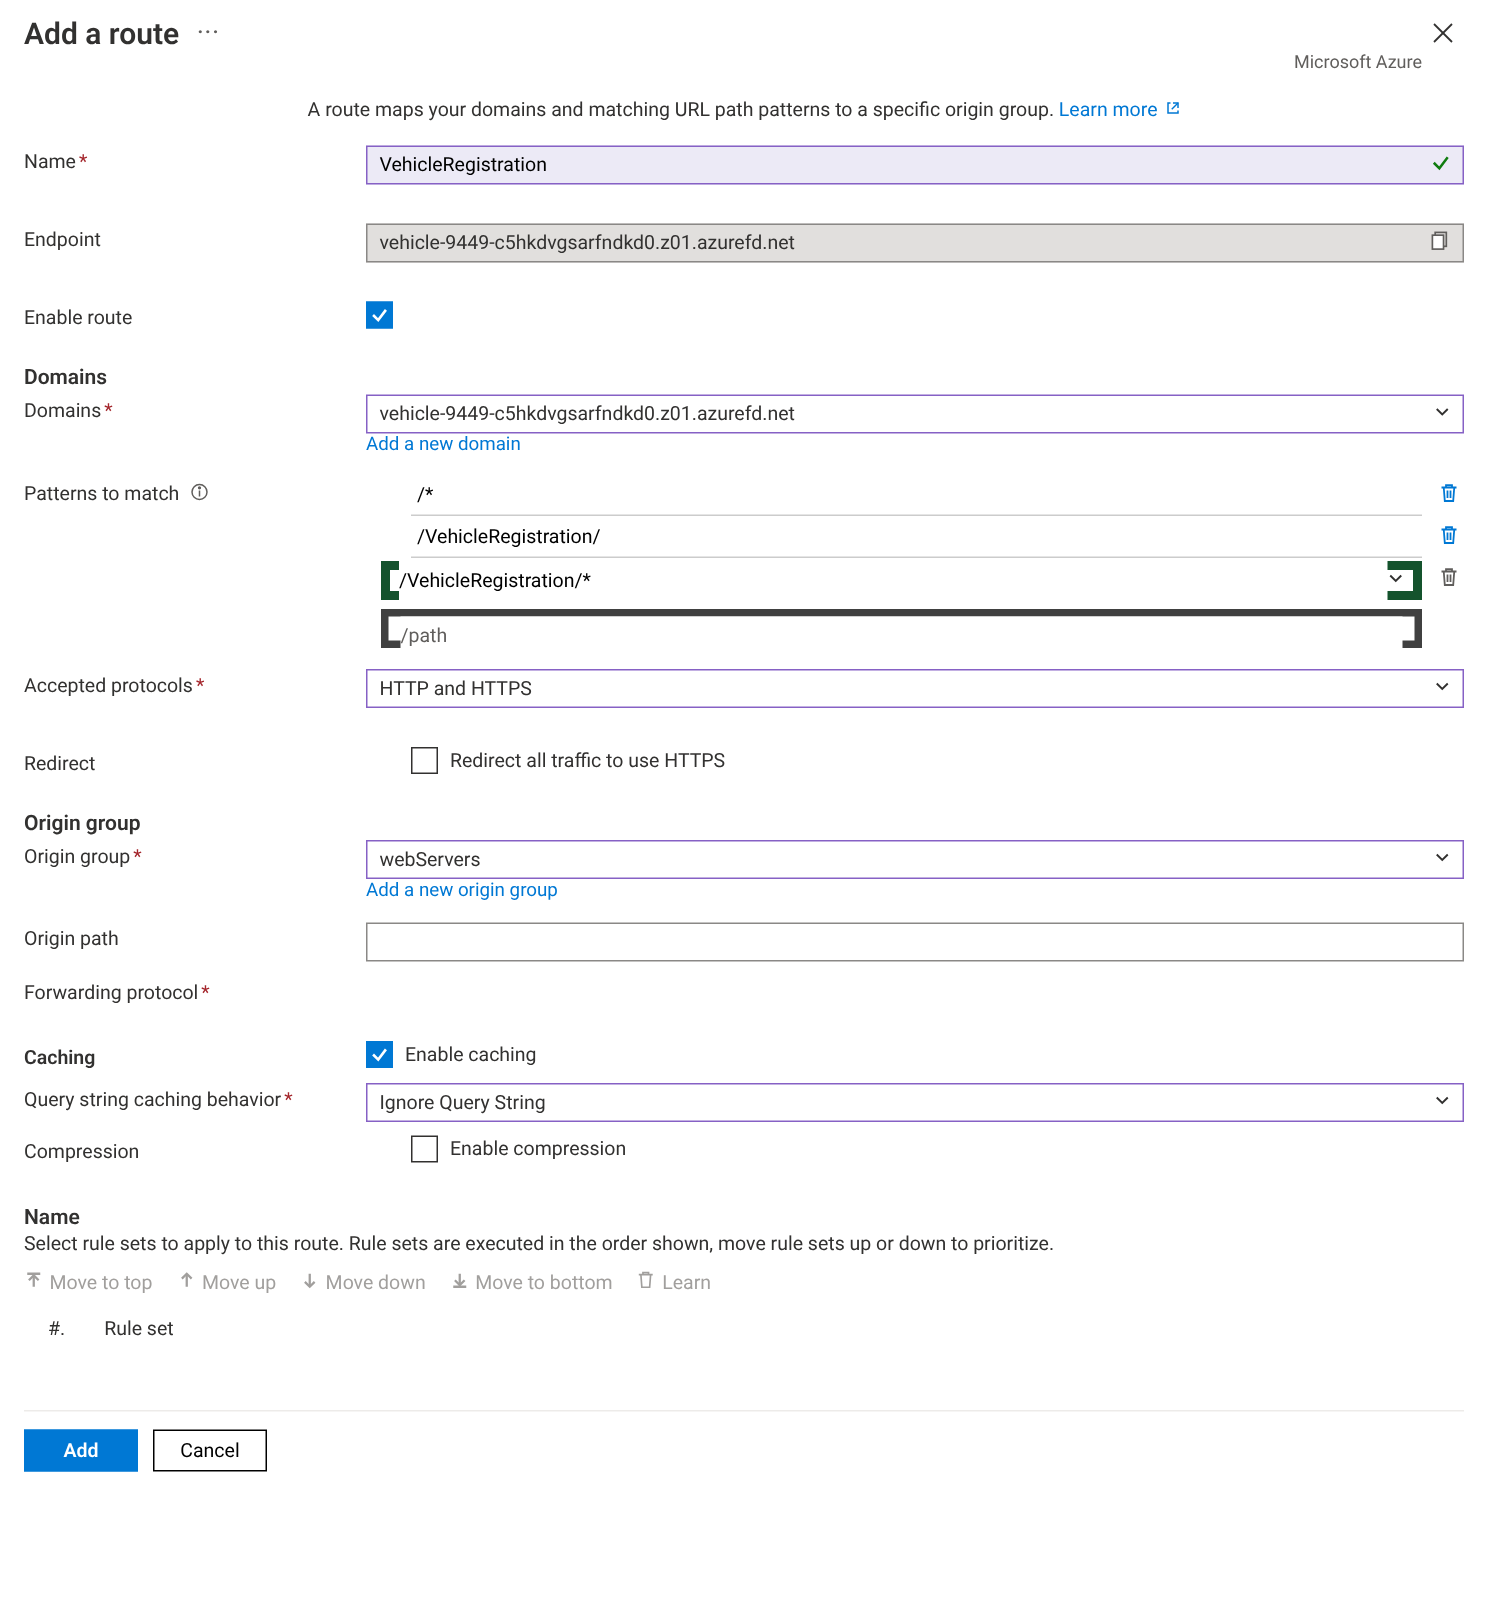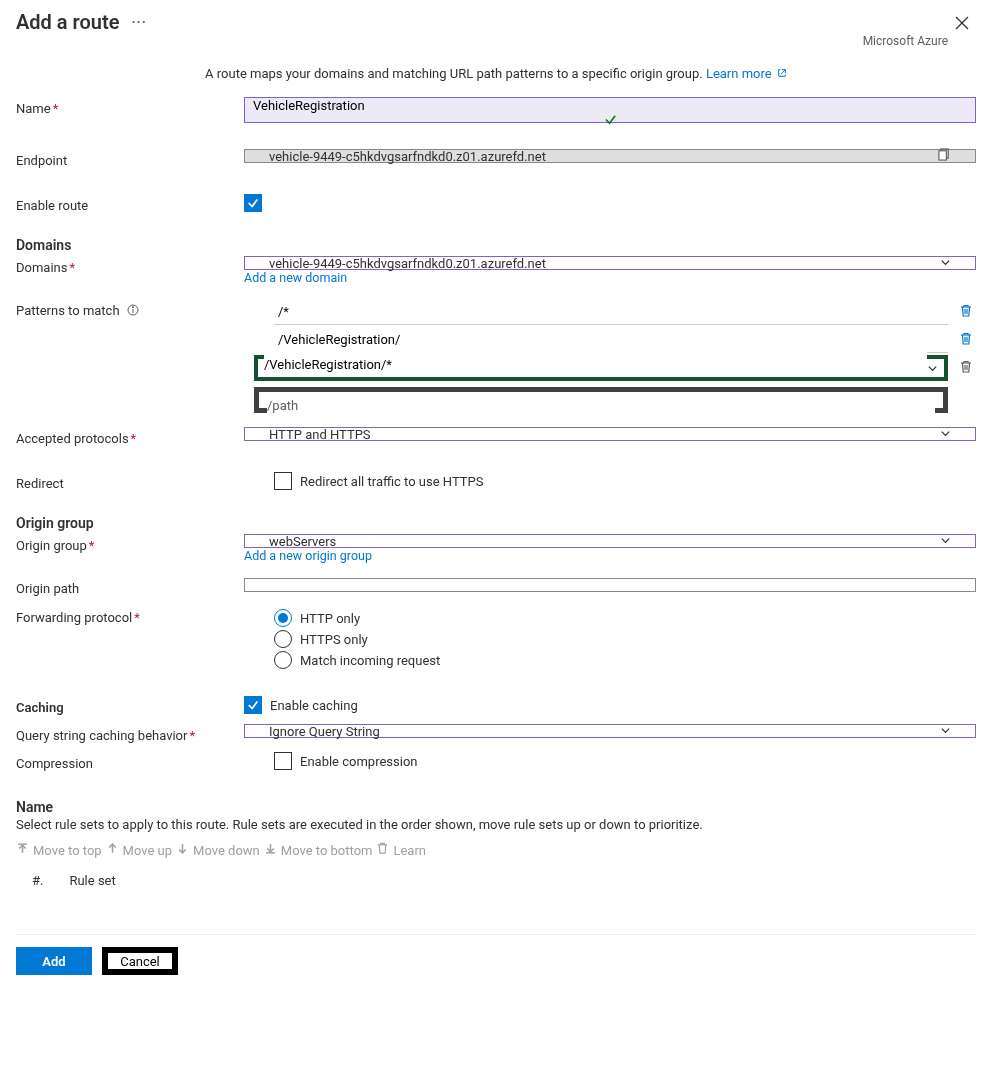--- a/index.html
+++ b/index.html
@@ -25,68 +25,68 @@
   .form-row { display: flex; align-items: flex-start; margin: 9px 0; }
   .form-row.tight { margin: 3px 0; }
   .label-col { width: 228px; padding-top: 4px; font-size: 13px; color: #323130; flex: none; }
   .input-col { flex: 1; }
   .req { color: #a4262c; margin-left: 2px; }
   .info-icon { width: 12px; height: 12px; display: inline-block; vertical-align: -1px; margin-left: 4px; }
   .section-hdr { font-size: 14px; font-weight: 600; margin: 24px 0 2px 0; }
   .section-sub { font-size: 13px; color: #323130; margin: 0 0 6px 0; }
   input[type=text], .select, .readonly {
     width: 100%;
-    height: 14px;
+    height: 26px;
     font-size: 13px;
-    padding: 0 24px;
+    padding: 0 8px;
     border: 1px solid #8a8886;
     background: #fff;
     font-family: inherit;
     outline: none;
   }
   input[type=text]::placeholder { color: #605e5c; }
   .select { display:flex; align-items:center; justify-content:space-between; cursor:pointer; position:relative; }
   .select .chev { flex:none; }
   .chev svg { width: 11px; height: 11px; }
   .purple-border { border: 1px solid #8661c5 !important; }
   .readonly {
     background: #e1dfdd;
     color: #323130;
     border: 1px solid #8a8886;
     display: flex; align-items: center; justify-content: space-between;
   }
   .copy-icon svg { width: 13px; height: 13px; }
-  .name-input-wrap { position: relative; display:flex; align-items:center; border:1px solid #8661c5; background:#eceaf6; height:26px; padding:0 8px;flex-direction:column; }
+  .name-input-wrap { position: relative; display:flex; align-items:center; border:1px solid #8661c5; background:#eceaf6; height:26px; padding:0 8px; }
   .name-input-wrap input { border:none; background:transparent; flex:1; height:24px; padding:0; outline:none; font-size:13px; font-family:inherit; }
   .green-check svg { width: 13px; height: 13px; }
   .chk { display: inline-flex; width: 18px; height: 18px; border: 1px solid #323130; align-items:center; justify-content:center; cursor:pointer; }
   .chk.checked { background:#0078d4; border-color:#0078d4; }
   .chk.checked svg { width: 12px; height: 12px; }
   .chk-row { display:flex; align-items:center; gap:8px; }
   .link { color:#0078d4; font-size:12.5px; text-decoration:none; cursor:pointer; }
   .pattern-row { display:flex; align-items:center; gap:8px; }
   .pattern-row input { flex:1; border:none; border-bottom:1px solid #ccc; height:26px; font-size:13px; font-family:inherit; padding:0 4px 0 20px; outline:none; }
   .pattern-row .del svg, .del svg { width:14px; height:14px; }
   .del { cursor:pointer; color:#0078d4; flex:none; width:20px; text-align:center; }
   .pattern-row.highlighted { }
-  .pattern-row.highlighted .pinput-wrap { flex:1; border:4px solid #14532d; display:flex; align-items:flex-end; height:26px; padding:0 6px; background:#fff; }
+  .pattern-row.highlighted .pinput-wrap { flex:1; border:6px solid #14532d; display:flex; align-items:center; height:26px; padding:0 6px; background:#fff; }
   .pattern-row.highlighted .pinput-wrap input { border:none; padding:0; }
   .pattern-row.highlighted .pinput-wrap .chev { flex:none; }
   .pattern-path-wrap { flex:1; border:5px solid #404040; height:26px; display:flex; align-items:flex-start; padding:0 8px; background:#fff; }
   .pattern-path-wrap input { border:none; padding:0; flex:1; }
   .radio-row { display:flex; align-items:center; gap:8px; margin:3px 0; cursor:pointer; }
   .radio { width:18px; height:18px; border:1px solid #323130; border-radius:50%; display:flex; align-items:center; justify-content:center; flex:none; }
   .radio.selected { border:1px solid #0078d4; }
   .radio.selected::after { content:""; width:10px; height:10px; background:#0078d4; border-radius:50%; }
-  .toolbar { display:flex; gap:4px; color:#a19f9d; font-size:13px; margin:10px 0; align-items:flex-start; }
+  .toolbar { display:flex; gap:16px; color:#a19f9d; font-size:13px; margin:10px 0; align-items:flex-start; }
   .toolbar .tbtn { display:flex; align-items:center; gap:4px; cursor:default; }
   .toolbar svg { width:13px; height:13px; }
   .ruleset-hdr { display:flex; gap:26px; color:#323130; font-size:13px; padding:5px 6px 8px 16px; }
   .footer { border-top:1px solid #edebe9; margin-top:38px; padding-top:12px; display:flex; gap:10px; }
-  .btn { height:28px; min-width:76px; padding:0 4px; font-size:13px; font-family:inherit; cursor:pointer; border:6px solid #000000; background:#fff; }
+  .btn { height:28px; min-width:76px; padding:0 4px; font-size:13px; font-family:inherit; cursor:pointer; border:1px solid #000000; background:#fff; }
   .btn.primary { background:#0078d4; color:#fff; border-color:#0078d4; font-weight:600; }
   .del.grey { color:#605e5c; }
   .pattern-col { display:flex; flex-direction:column; gap:2px; padding-left:30px; }
   .pattern-row.plain { padding-left:0; }
   .pattern-col .pattern-row.plain input { padding-left:4px; }
   .patterns-wrap { flex:1; }
 </style>
 </head>
 <body>
 
@@ -303,34 +303,20 @@
     <div class="label-col">Origin path</div>
     <div class="input-col">
       <input type="text" value="" style="">
     </div>
   </div>
 
   <div class="form-row" style="margin-top:10px">
     <div class="label-col">
       <span>Forwarding protocol</span><span class="req">*</span>
     </div>
-    <div class="input-col" style="padding-left:30px">
-      <div class="radio-row">
-        <div class="radio selected"></div>
-        <span>HTTP only</span>
-      </div>
-      <div class="radio-row">
-        <div class="radio"></div>
-        <span>HTTPS only</span>
-      </div>
-      <div class="radio-row">
-        <div class="radio"></div>
-        <span>Match incoming request</span>
-      </div>
-    </div>
   </div>
 
   <div class="form-row" style="margin-top:24px">
     <div class="label-col" style="font-weight:600">Caching</div>
     <div class="input-col">
       <div class="chk-row">
         <div class="chk checked">
           <svg viewBox="0 0 14 14" fill="none" stroke="#fff" stroke-width="2">
               <polyline points="2,7 6,11 12,3"></polyline>
             </svg>

